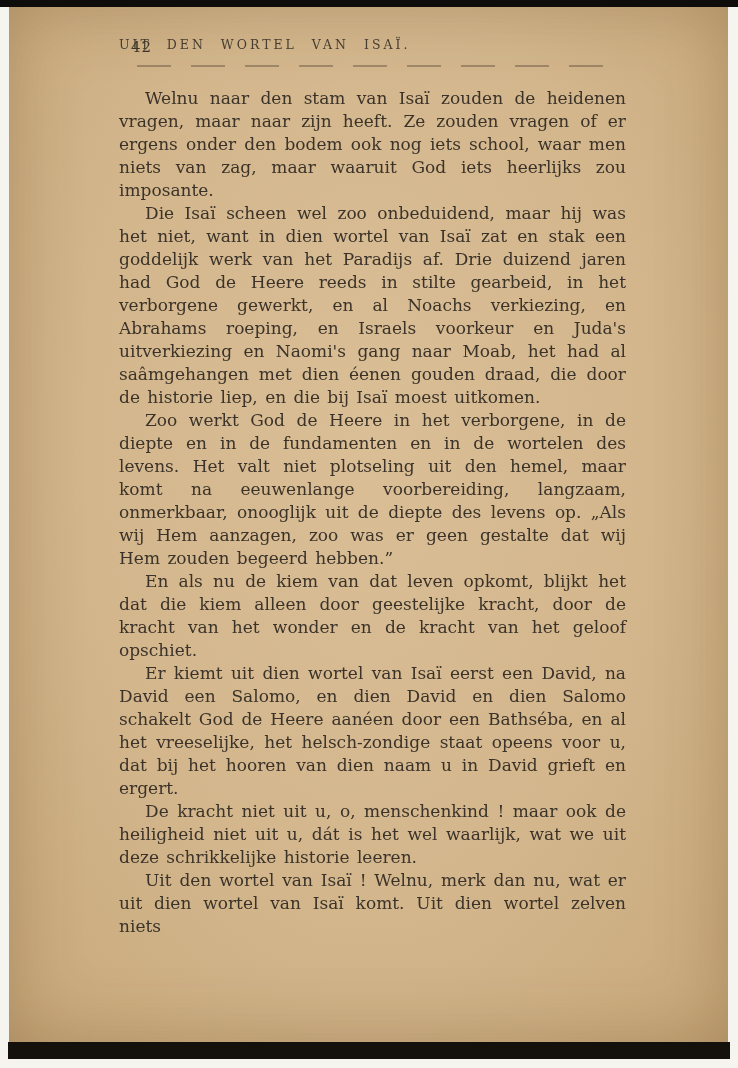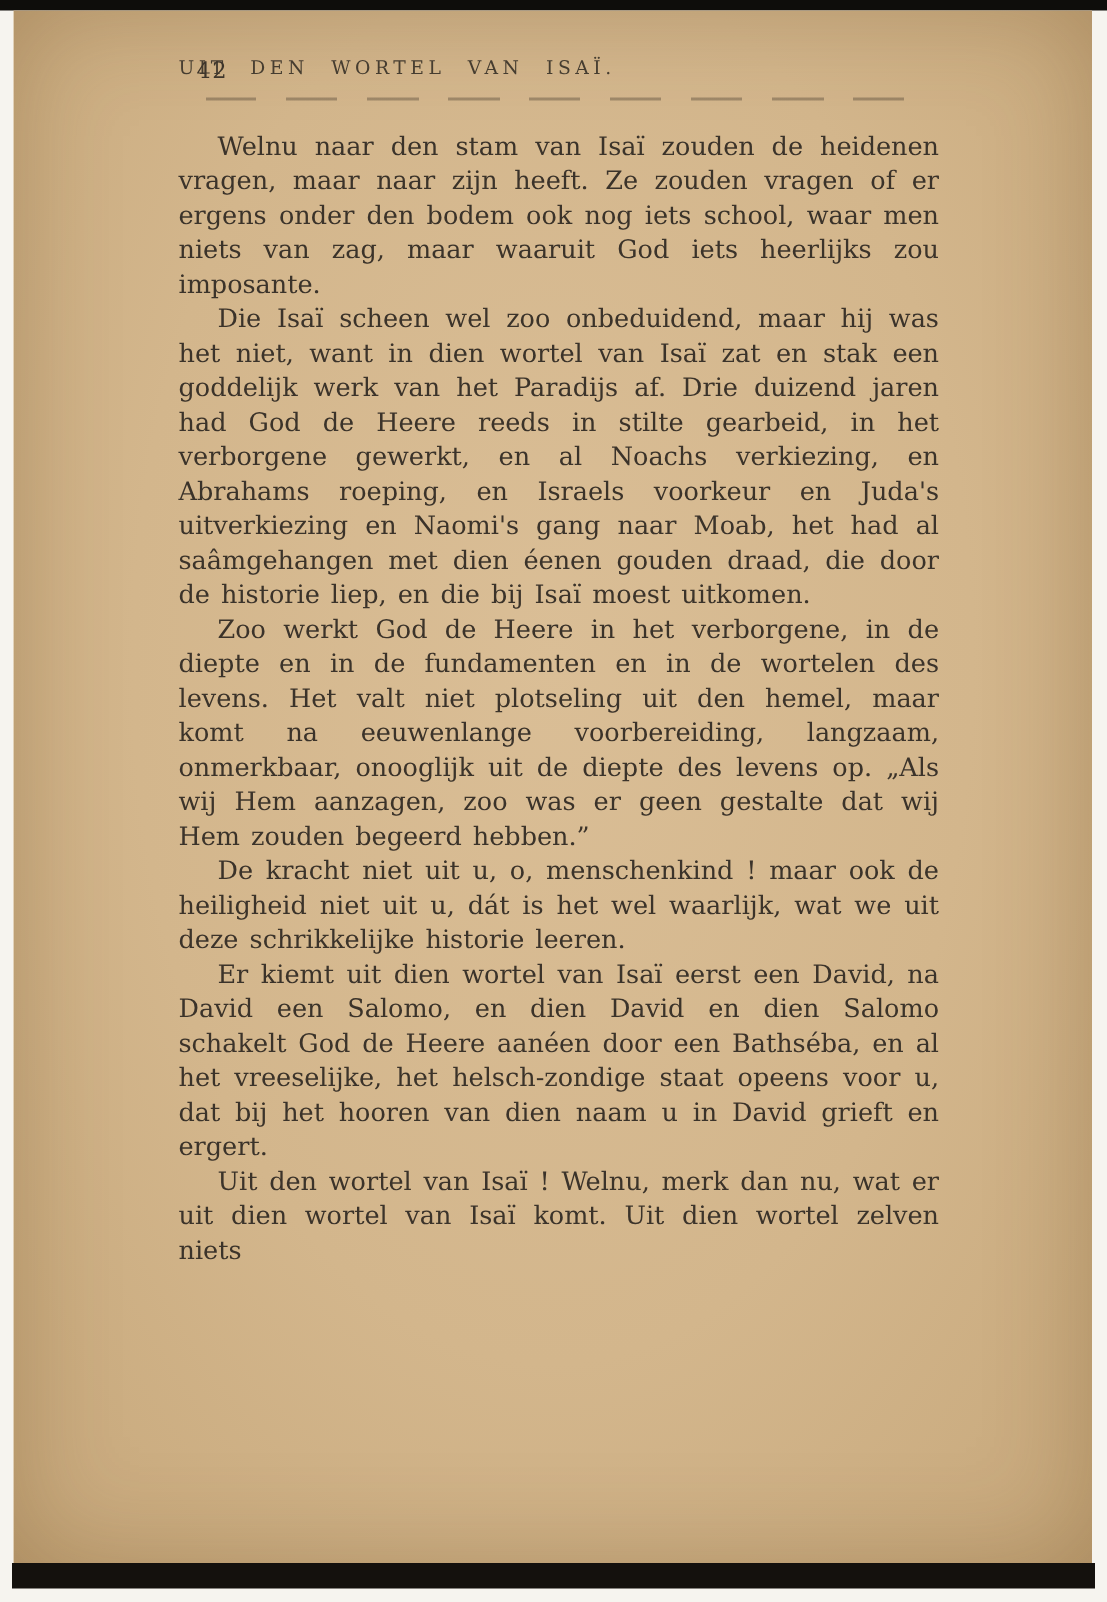--- a/index.html
+++ b/index.html
@@ -53,20 +53,21 @@
   <div class="paper">
     <div class="header">
       <span class="pagenum">42</span>
       <span class="running">UIT DEN WORTEL VAN ISAÏ.</span>
     </div>
     <div class="rule"></div>
     <div class="text" id="text-block">
         <p class="para"><span class="">Welnu naar den </span><span class="it">stam</span><span class=""> van Isaï zouden de heidenen vragen, maar naar zijn </span><span class="it">heeft.</span><span class=""> Ze zouden vragen of er ergens onder den bodem ook nog iets school, waar men niets van zag, maar waaruit God iets heerlijks zou imposante.</span></p>
         <p class="para"><span class="">Die Isaï </span><span class="it">scheen</span><span class=""> wel zoo onbeduidend, maar hij </span><span class="it">was</span><span class=""> het niet, want in dien wortel van Isaï zat en stak een goddelijk werk van het Paradijs af. Drie duizend jaren had God de Heere reeds in stilte gearbeid, in het verborgene gewerkt, en al Noachs verkiezing, en Abrahams roeping, en Israels voorkeur en Juda's uitverkiezing en Naomi's gang naar Moab, het had al saâmgehangen met dien éenen gouden draad, die door de historie liep, en die bij Isaï moest uitkomen.</span></p>
         <p class="para"><span class="">Zoo werkt God de Heere in het verborgene, in de diepte en in de fundamenten en in de wortelen des levens.  Het valt niet plotseling uit den hemel, maar komt na eeuwenlange voorbereiding, langzaam, onmerkbaar, onooglijk uit de diepte des levens op. „Als wij Hem aanzagen, zoo was er geen gestalte dat wij Hem zouden begeerd hebben.”</span></p>
+        <p class="para"><span class="">En als nu de kiem van dat leven opkomt, blijkt het dat die kiem alleen door geestelijke kracht, door de kracht van het wonder en de kracht van het geloof opschiet.</span></p>
+        <p class="para"><span class="">Er kiemt uit dien wortel van Isaï eerst een David, na David een Salomo, en dien David en dien Salomo schakelt God de Heere aanéen door een Bathséba, en al het vreeselijke, het helsch-zondige staat opeens voor u, dat bij het hooren van dien naam u in David grieft en ergert.</span></p>
         <p class="para"><span class="">De </span><span class="it">kracht</span><span class=""> niet uit u, o, menschenkind ! maar ook de </span><span class="it">heiligheid</span><span class=""> niet uit u, dát is het wel waarlijk, wat we uit deze schrikkelijke historie leeren.</span></p>
-        <p class="para"><span class="">Er kiemt uit dien wortel van Isaï eerst een David, na David een Salomo, en dien David en dien Salomo schakelt God de Heere aanéen door een Bathséba, en al het vreeselijke, het helsch-zondige staat opeens voor u, dat bij het hooren van dien naam u in David grieft en ergert.</span></p>
         <p class="para"><span class="">Uit den wortel van Isaï !  Welnu, merk dan nu, wat er uit dien wortel van Isaï komt. Uit dien wortel zelven niets</span></p>
       </div>
   </div>
 
   <div class="bar-bottom"></div>
 </div>
 
 </body></html>

